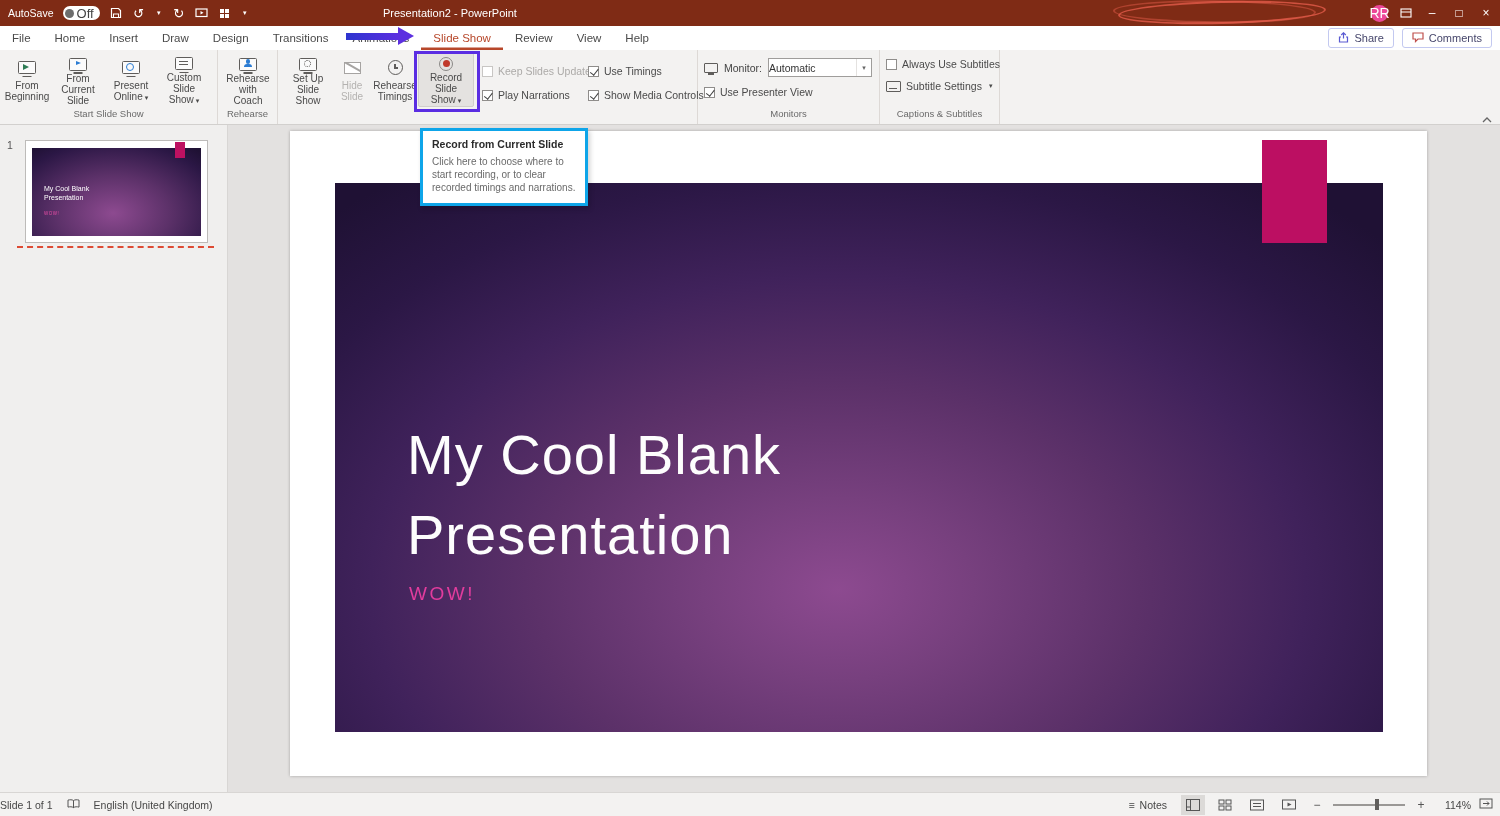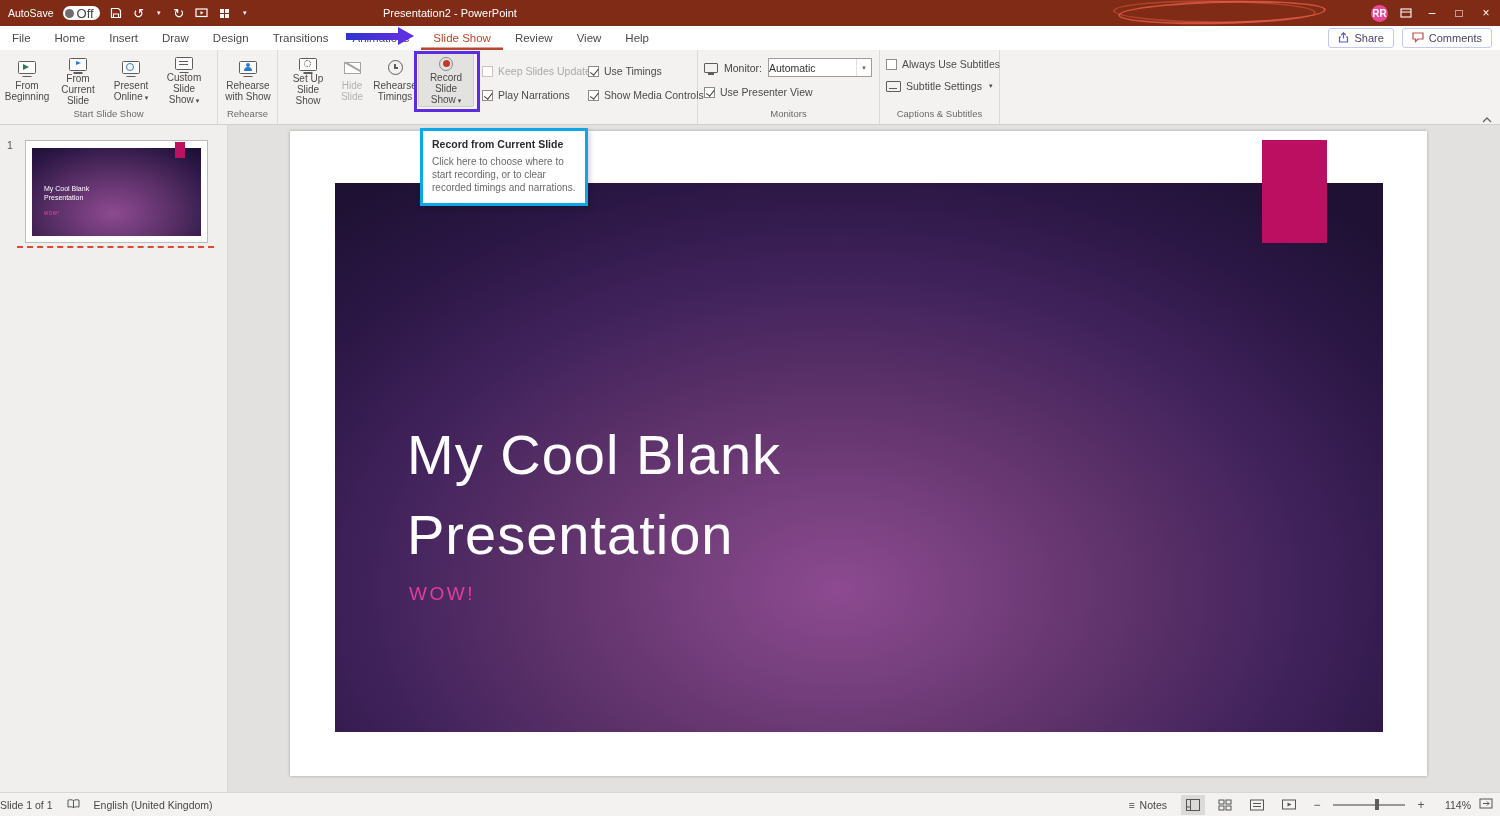--- a/index.html
+++ b/index.html
@@ -12,21 +12,21 @@
   .tb-left{position:absolute;left:8px;top:0;height:26px;display:flex;align-items:center;gap:9px}
   .tb-autosave{font-size:10.5px}
   .pill{display:flex;align-items:center;gap:3px;background:#fff;border-radius:8px;height:14px;padding:0 6px 0 2px;color:#444;font-size:13px;cursor:pointer}
   .pill-dot{width:9px;height:9px;border-radius:50%;background:#6d6d6d}
   .tb-ic{display:flex;align-items:center;justify-content:center;min-width:14px;height:20px;font-size:13px;color:#fff}
   .tb-chev{font-size:7px;min-width:8px}
   .tb-title{position:absolute;left:383px;top:0;height:26px;line-height:26px;font-size:11px;white-space:nowrap}
   .tb-search{position:absolute;left:613px;top:4px;width:288px;height:18px;background:#f3bda6;border:1px solid #973c20;border-radius:2px;
              display:flex;align-items:center;gap:7px;padding-left:72px;color:#53200f;font-size:10.5px;cursor:text}
   .tb-right{position:absolute;right:6px;top:0;height:26px;display:flex;align-items:center;gap:11px}
-  .avatar{width:17px;height:17px;border-radius:50%;background:#ec4899;color:#fff;font-size:10px;font-weight:bold;
+  .avatar{width:17px;height:17px;border-radius:50%;background:#ec4899;color:#fff;font-size:14px;font-weight:normal;
           display:flex;align-items:center;justify-content:center}
   .winbtn{width:16px;text-align:center;font-size:12px;cursor:default}
   .scribble{position:absolute;left:1118px;top:1px;width:208px;height:23px;border:2px solid rgba(234,95,78,.75);
             border-radius:50%;transform:rotate(-1.5deg);pointer-events:none;z-index:30}
   .scribble::after{content:"";position:absolute;inset:-3px 8px -1px -7px;border:2px solid rgba(234,95,78,.45);border-radius:50%;transform:rotate(2deg)}
 
   
   .tabrow{position:absolute;left:0;top:26px;width:1500px;height:24px;background:#fff;display:flex;align-items:stretch}
   .tab{display:flex;align-items:center;padding:0 12px;font-size:11.5px;color:#4a4a4a;cursor:pointer;white-space:nowrap}
   .tab.active{color:#b7472a;box-shadow:inset 0 -2.5px 0 #b7472a}
@@ -251,21 +251,21 @@
   </div>
 
   <div class="rgroup" style="width:60px">
     <div class="rbody">
       <div class="rbtn" style="width:52px">
         <span class="ric">
             <span class="mon">
               <span class="person"></span>
             </span>
           </span>
-        <span>Rehearse with Show</span>
+        <span>Rehearse with Coach</span>
       </div>
     </div>
     <div class="rlabel">Rehearse</div>
   </div>
 
   <div class="rgroup" style="width:420px">
     <div class="rbody" style="padding-left:6px">
       <div class="rbtn" style="width:48px">
         <span class="ric">
             <span class="mon">

